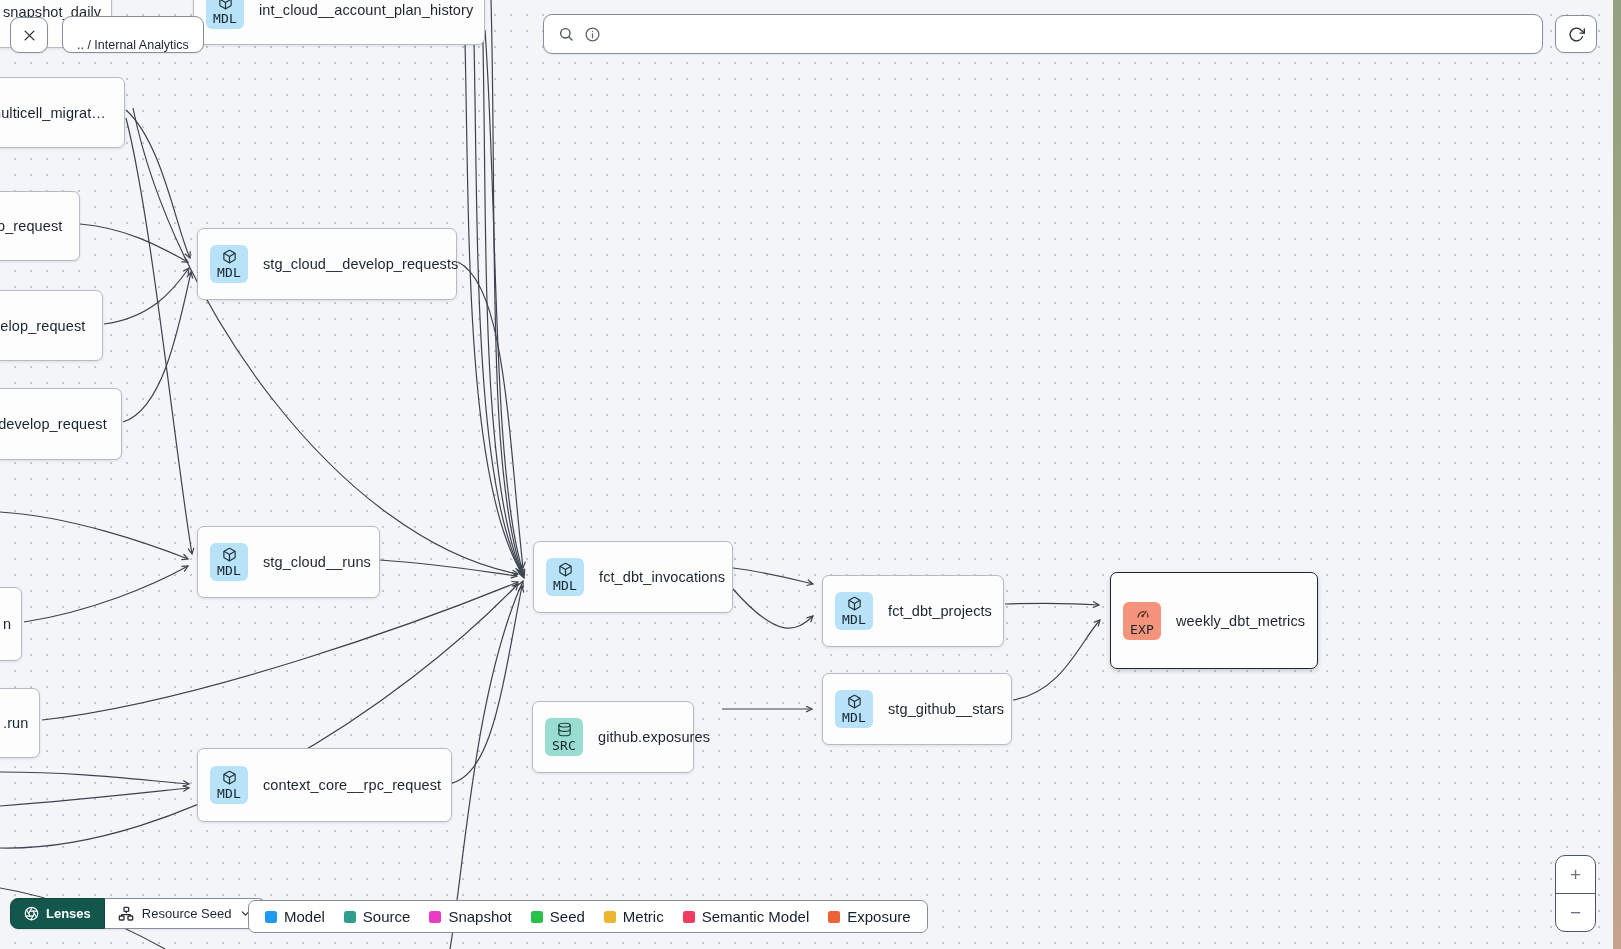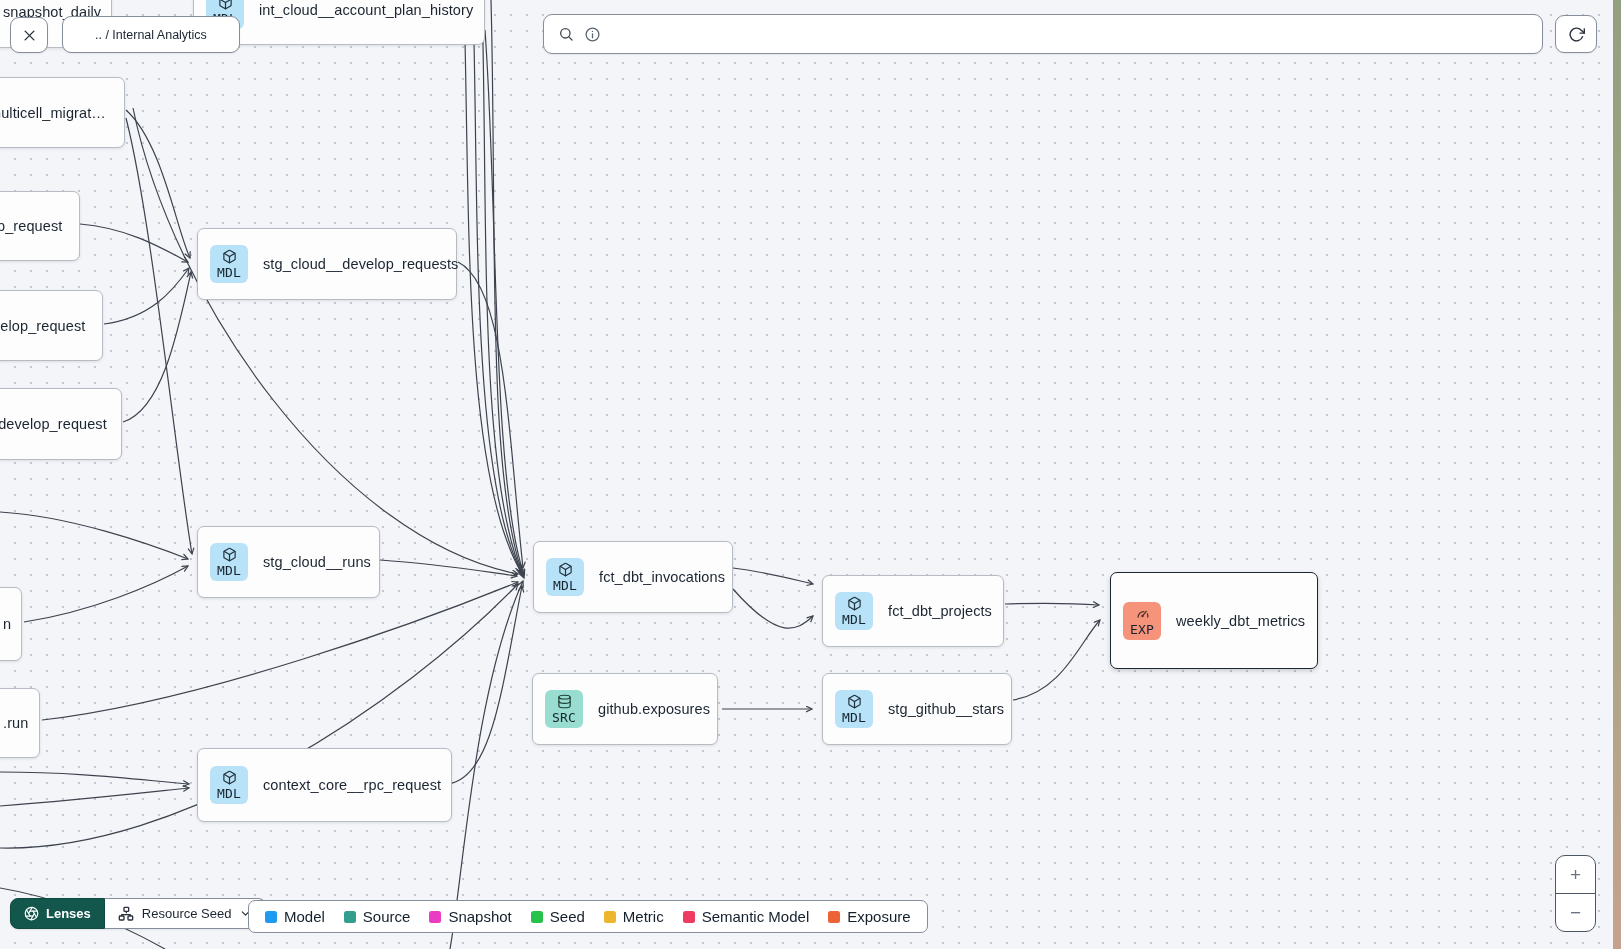--- a/index.html
+++ b/index.html
@@ -34,21 +34,21 @@
   .badge-label { font-family:"DejaVu Sans Mono", monospace; font-size:13px; color:#15242e; line-height:1; margin-top:2px; letter-spacing:.2px; }
 
   
   .toolbar { position:absolute; left:0; top:0; width:100%; z-index:5; }
   .icon-btn, .crumb, .refresh-btn {
     position:absolute; background:#fff; border:1px solid #868e9b; border-radius:9px;
     display:flex; align-items:center; justify-content:center; cursor:pointer;
     box-shadow:0 1px 2px rgba(16,24,40,.06);
   }
   .icon-btn { left:10px; top:17px; width:38px; height:36px; }
-  .crumb { left:62px; top:16px; height:37px; padding:0 32px; font-size:12.5px; color:#1b2530; white-space:nowrap; }
+  .crumb { left:62px; top:16px; height:37px; padding:0 14px; font-size:12.5px; color:#1b2530; white-space:nowrap;align-items:flex-end; }
   .search {
     position:absolute; left:543px; top:14px; width:1000px; height:40px;
     background:#fff; border:1px solid #868e9b; border-radius:9px;
     display:flex; align-items:center; padding:0 14px; gap:10px;
     box-shadow:0 1px 2px rgba(16,24,40,.06);
   }
   .search input {
     flex:1; border:none; outline:none; background:transparent;
     font-family:"Liberation Sans", sans-serif; font-size:14px; color:#202833;
   }
@@ -199,21 +199,21 @@
         <div class="badge" style="background: rgb(183, 226, 248);">
           <svg width="15" height="15" viewBox="0 0 24 24" fill="none" stroke="#22323c" stroke-width="1.9" stroke-linecap="round" stroke-linejoin="round">
             <path d="M21 16V8a2 2 0 0 0-1-1.73l-7-4a2 2 0 0 0-2 0l-7 4A2 2 0 0 0 3 8v8a2 2 0 0 0 1 1.73l7 4a2 2 0 0 0 2 0l7-4A2 2 0 0 0 21 16z"></path>
             <polyline points="3.27 6.96 12 12.01 20.73 6.96"></polyline>
             <line x1="12" y1="22.08" x2="12" y2="12"></line>
           </svg>
           <span class="badge-label">MDL</span>
         </div>
         <span class="node-label">fct_dbt_invocations</span>
       </div>
-      <div class="node" style="left: 532px; top: 673px; width: 186px; height: 72px;">
+      <div class="node" style="left: 532px; top: 701px; width: 162px; height: 72px;">
         <div class="badge" style="background: rgb(153, 221, 208);">
           <svg width="15" height="15" viewBox="0 0 24 24" fill="none" stroke="#1c3b35" stroke-width="1.9" stroke-linecap="round">
             <ellipse cx="12" cy="5" rx="9" ry="3"></ellipse>
             <path d="M21 12c0 1.66-4 3-9 3s-9-1.34-9-3"></path>
             <path d="M3 5v14c0 1.66 4 3 9 3s9-1.34 9-3V5"></path>
           </svg>
           <span class="badge-label">SRC</span>
         </div>
         <span class="node-label">github.exposures</span>
       </div>

